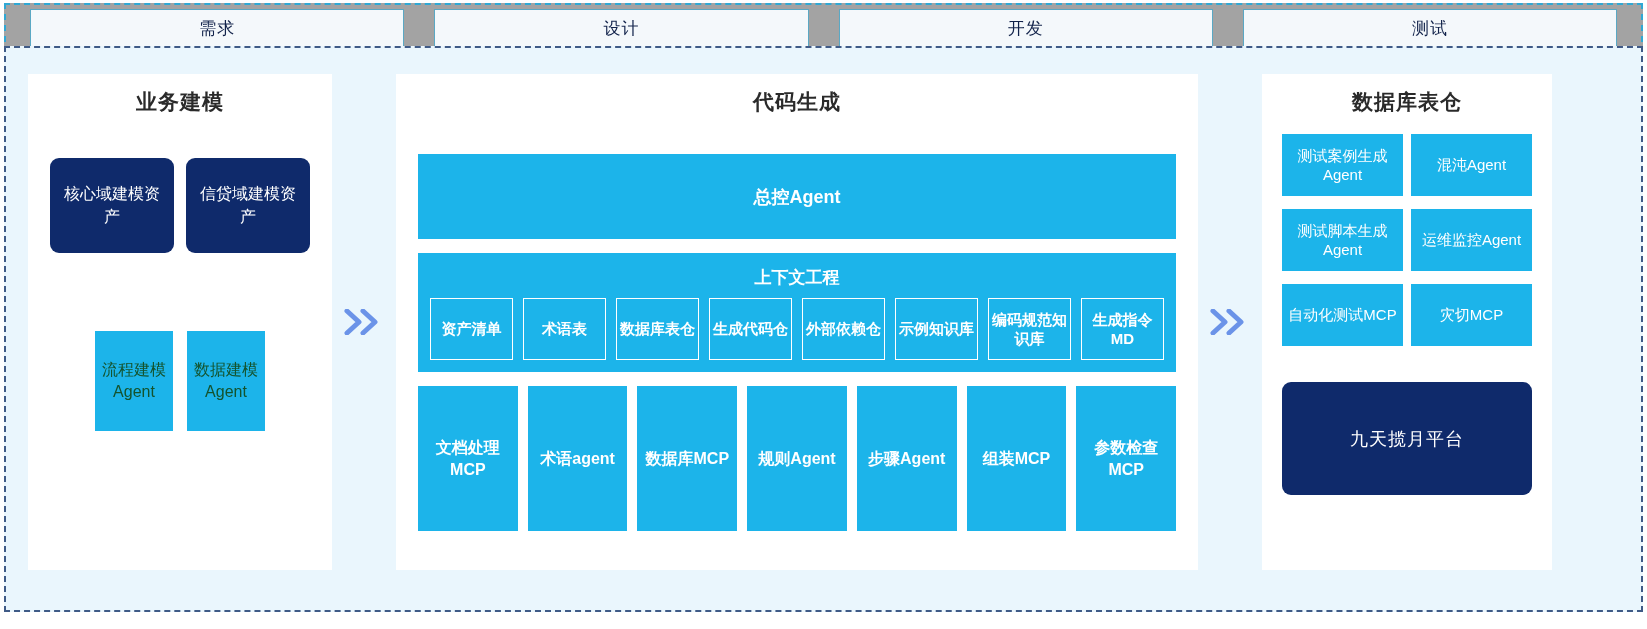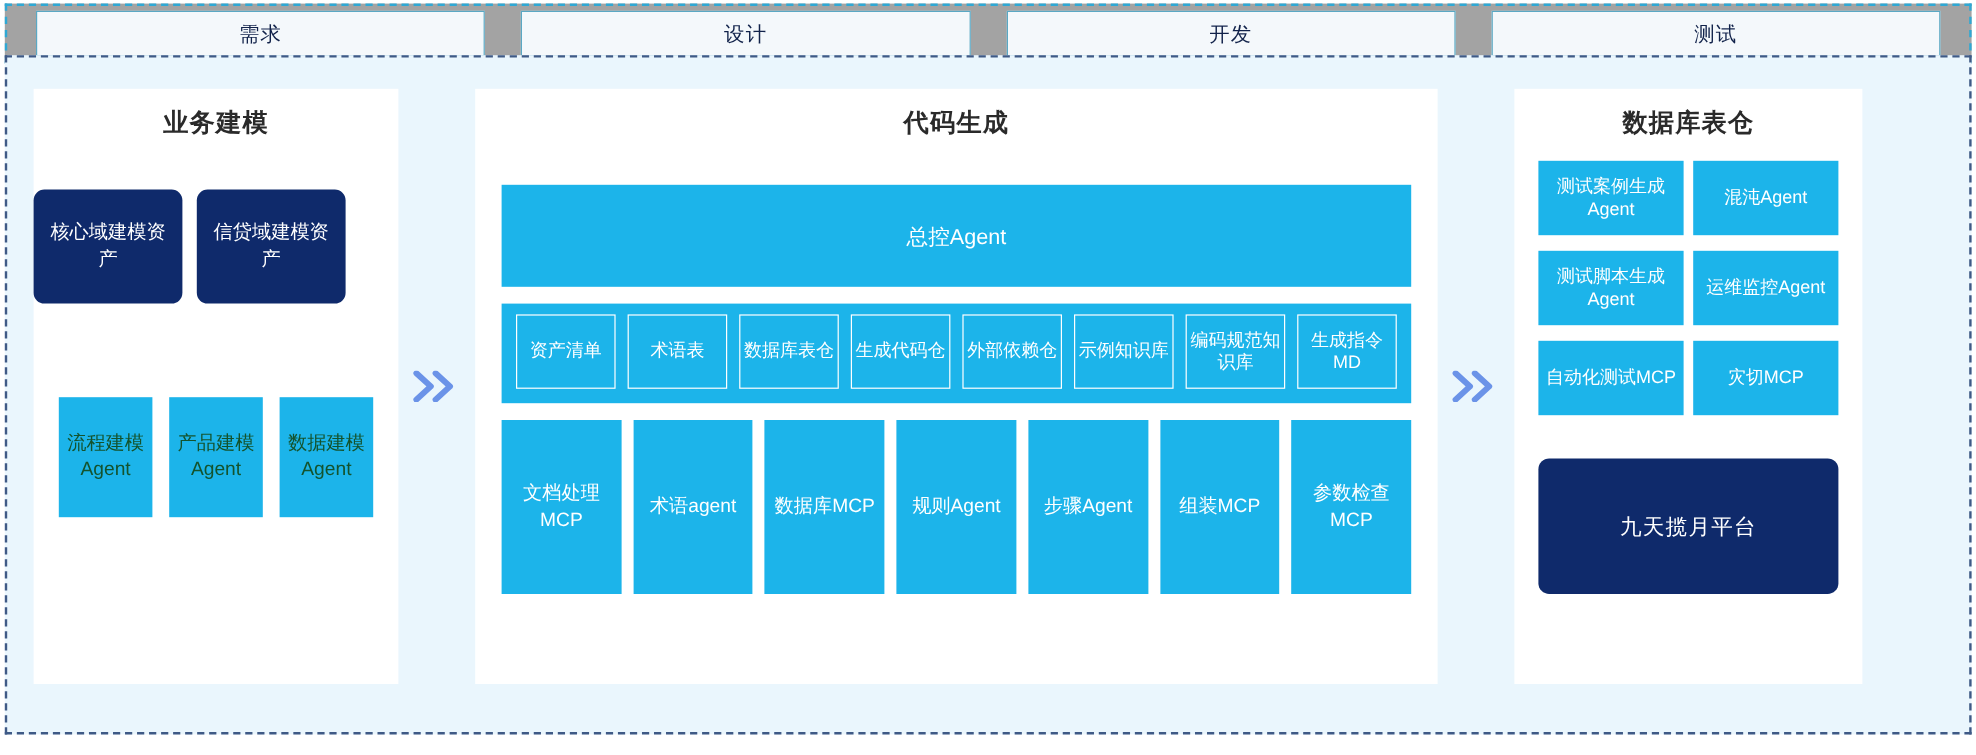--- a/index.html
+++ b/index.html
@@ -69,21 +69,21 @@
     align-items: center;
     justify-content: center;
   }
   .chev svg { display:block; }
 
   
   .panel-left { width: 304px; }
   .navy-row {
     display: flex;
     gap: 12px;
-    justify-content: flex-start;
+    justify-content: center;
     margin-top: 42px;
   }
   .navy-card {
     width: 124px; height: 95px;
     background: #0f2a6b;
     border-radius: 9px;
     color: #ffffff;
     font-size: 16px;
     line-height: 1.38;
     display: flex;
@@ -106,21 +106,21 @@
     line-height: 1.36;
     display: flex;
     align-items: center;
     justify-content: center;
     text-align: center;
     padding: 0 4px;
   }
 
   
   .panel-center { width: 802px; margin-left: 0; }
-  .center-inner { padding: 16px 22px; }
+  .center-inner { padding: 16px 22px; font-weight: bold; }
   .master-bar {
     margin-top: 22px;
     height: 85px;
     background: #1cb4ea;
     color: #ffffff;
     font-size: 18px;
     display: flex;
     align-items: center;
     justify-content: center;
   }
@@ -227,21 +227,20 @@
   <div class="panel panel-left">
     <div class="panel-title">业务建模</div>
 
     <div class="navy-row">
       <div class="navy-card">核心域建模资产</div>
       <div class="navy-card">信贷域建模资产</div>
     </div>
 
     <div class="agent-row">
       <div class="agent-card">流程建模Agent</div>
-      <div class="agent-card">产品建模Agent</div>
       <div class="agent-card">数据建模Agent</div>
     </div>
   </div>
 
   <div class="chev">
     <span>
       <svg width="40" height="26" viewBox="0 0 40 26" aria-hidden="true">
         <path d="M3 2 L15 13 L3 24" fill="none" stroke="#6b93e8" stroke-width="5" stroke-linecap="round" stroke-linejoin="round"></path>
         <path d="M19 2 L31 13 L19 24" fill="none" stroke="#6b93e8" stroke-width="5" stroke-linecap="round" stroke-linejoin="round"></path>
       </svg>
@@ -251,20 +250,21 @@
   <div class="panel panel-center">
     <div class="panel-title">代码生成</div>
 
     <div class="center-inner">
 
       <div class="master-bar">
         <span>总控Agent</span>
       </div>
 
       <div class="ctx-block">
+        <div class="ctx-title">上下文工程</div>
         <div class="ctx-row">
           <div class="ctx-item">资产清单</div>
           <div class="ctx-item">术语表</div>
           <div class="ctx-item">数据库表仓</div>
           <div class="ctx-item">生成代码仓</div>
           <div class="ctx-item">外部依赖仓</div>
           <div class="ctx-item">示例知识库</div>
           <div class="ctx-item">编码规范知识库</div>
           <div class="ctx-item">生成指令MD</div>
         </div>

